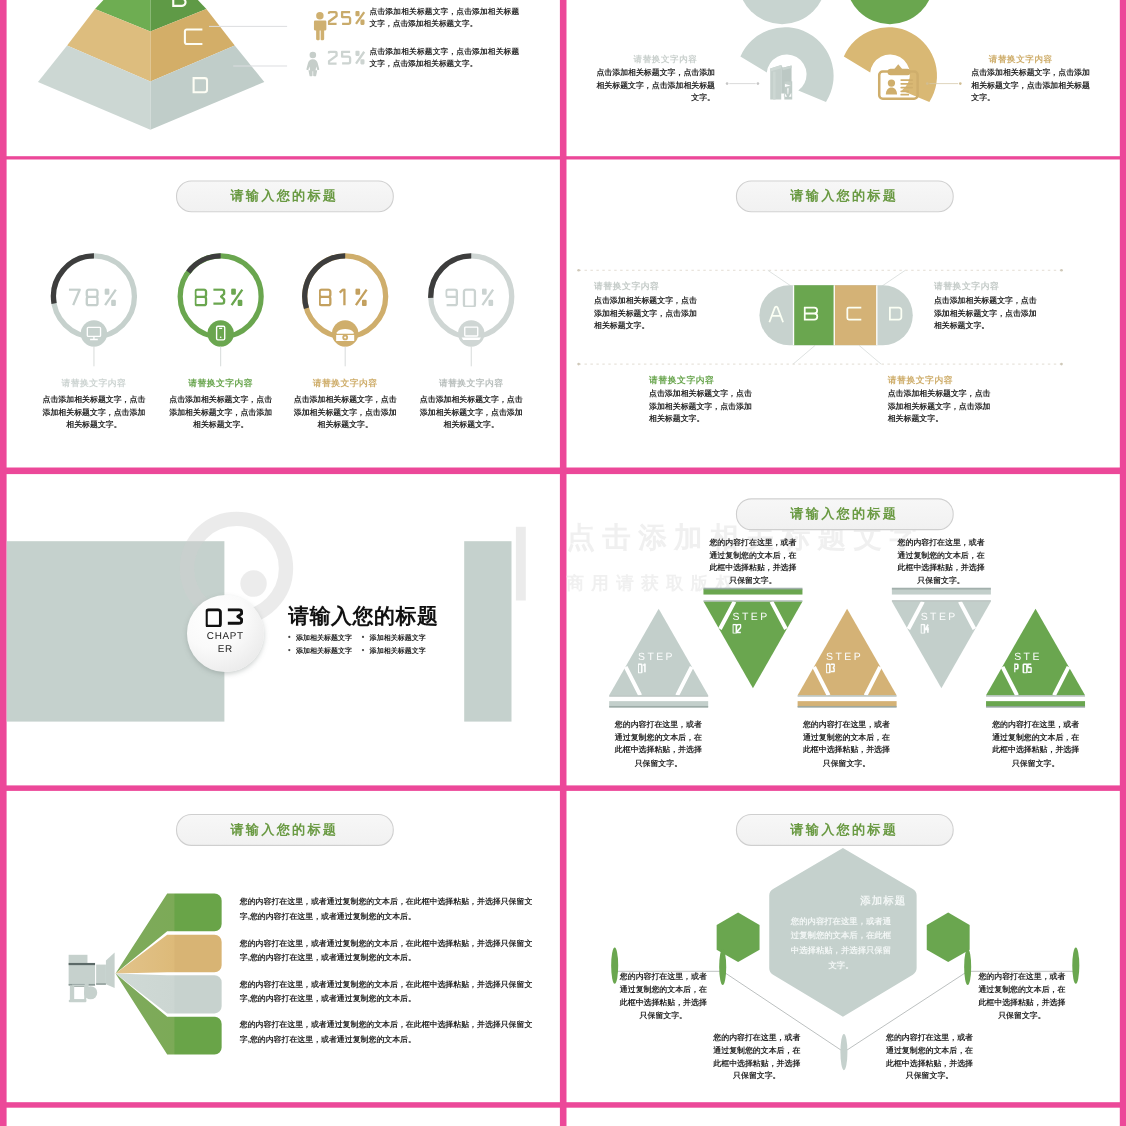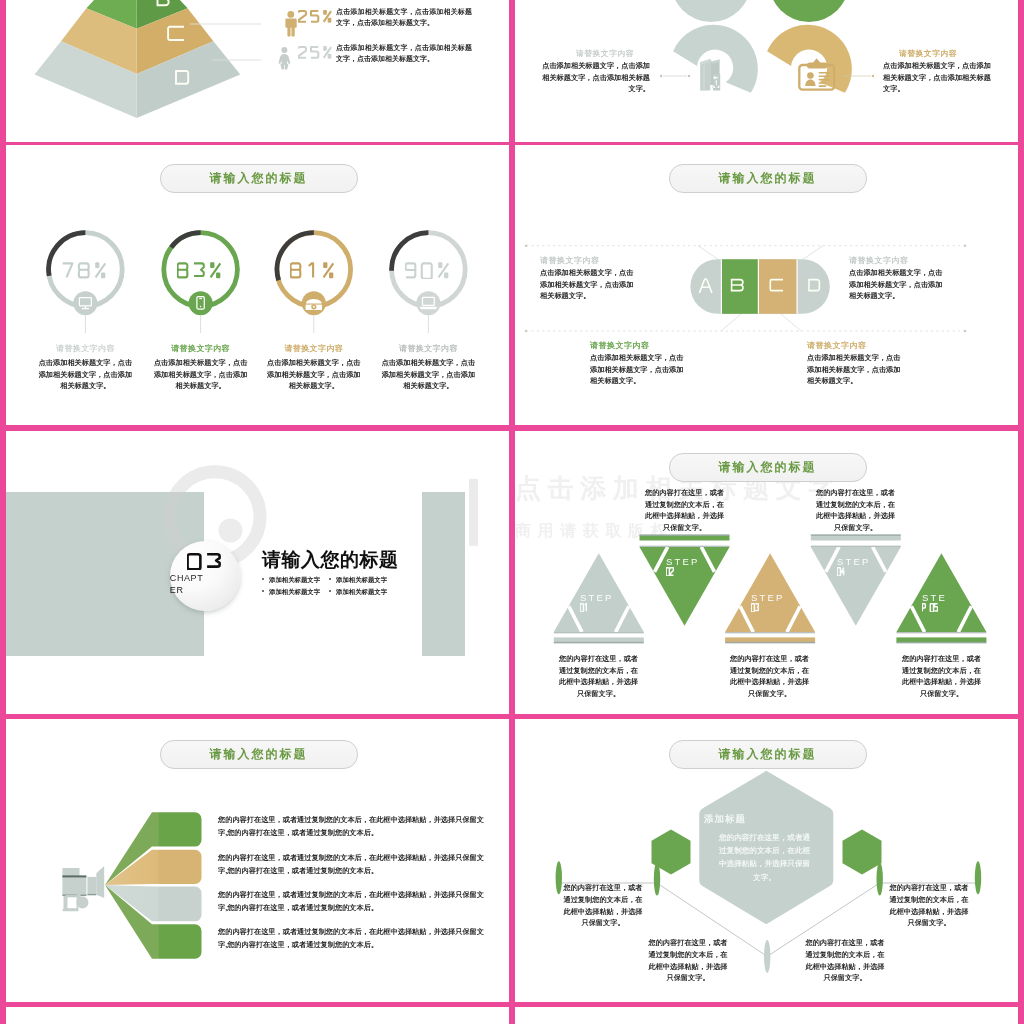--- a/index.html
+++ b/index.html
@@ -12,27 +12,27 @@
         background:linear-gradient(#f7f7f7,#f1f1f1);
         display:flex;align-items:center;justify-content:center;}
   .pill span{color:#6a9a43;font-weight:bold;letter-spacing:2px;}
   .body-tx{font-size:6.2px;line-height:9px;color:#2b2b2b;text-align:justify;}
   .lcd svg{display:block;}
   .rsub{font-size:8px;font-weight:bold;text-align:center;letter-spacing:0.4px;}
   .rbody{font-size:7.2px;font-weight:bold;line-height:11.5px;text-align:center;color:#2b2b2b;}
   .asub{font-size:8px;font-weight:bold;letter-spacing:0.5px;}
   .abody{font-size:7.2px;font-weight:bold;line-height:11.5px;color:#2b2b2b;}
   .wm{position:absolute;color:#f1f1f1;font-weight:bold;font-family:"Liberation Sans",sans-serif;}
-  .chlab{font-size:9px;font-family:"Liberation Sans",sans-serif;text-align:left;color:#242424;letter-spacing:0.6px;}
+  .chlab{font-size:9px;font-family:"Liberation Sans",sans-serif;text-align:center;color:#242424;letter-spacing:0.6px;}
   .chtitle{font-size:19px;font-weight:bold;color:#111;letter-spacing:0.5px;}
   .chbul{font-size:6.4px;font-weight:bold;color:#222;}
   .steplab{font-size:9.5px;font-family:"Liberation Sans",sans-serif;color:#fcfdfd;line-height:11.3px;letter-spacing:2.2px;}
   .stepbody{font-size:7.2px;font-weight:bold;line-height:11.5px;text-align:center;color:#2b2b2b;}
   .pbody{font-size:7.2px;font-weight:bold;line-height:12.5px;color:#2b2b2b;text-align:left;}
-  .hexctitle{font-size:9.5px;font-weight:bold;text-align:left;color:#f2f6f5;letter-spacing:1px;}
+  .hexctitle{font-size:9.5px;font-weight:bold;text-align:right;color:#f2f6f5;letter-spacing:1px;}
   .hexcbody{font-size:7.6px;font-weight:bold;line-height:13.2px;text-align:center;color:#f2f6f5;}
   .hexbody{font-size:7.2px;font-weight:bold;line-height:11.8px;text-align:center;color:#2b2b2b;}
   .bd{display:inline-block;width:2px;height:2px;background:#444;border-radius:50%;vertical-align:2px;margin-right:5px;}
 </style>
 </head>
 <body>
 
 <div class="page">
 
   <div class="slide" id="s1" style="left:6px;top:-142px;width:503px;height:284px;">

